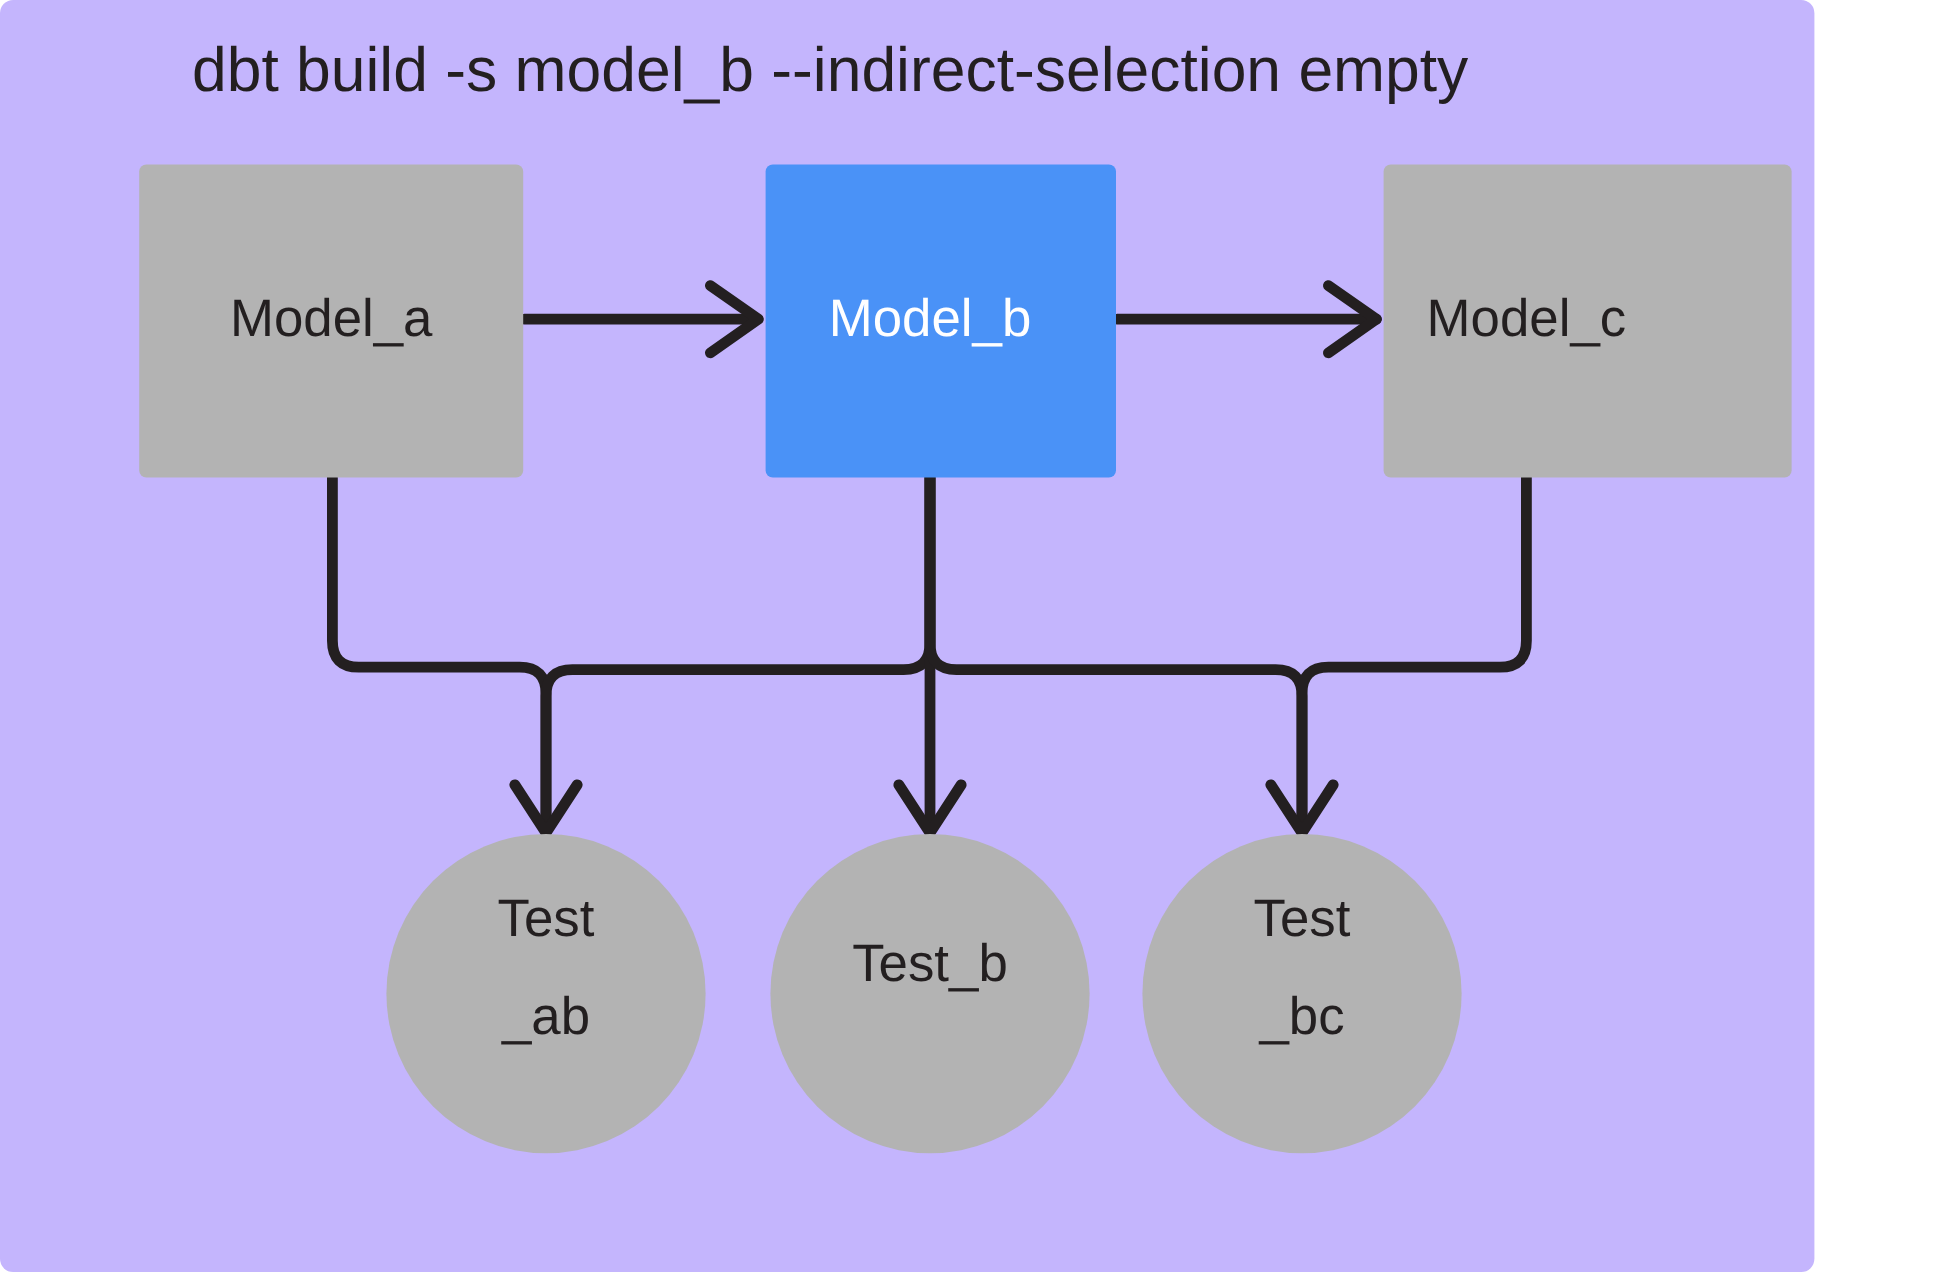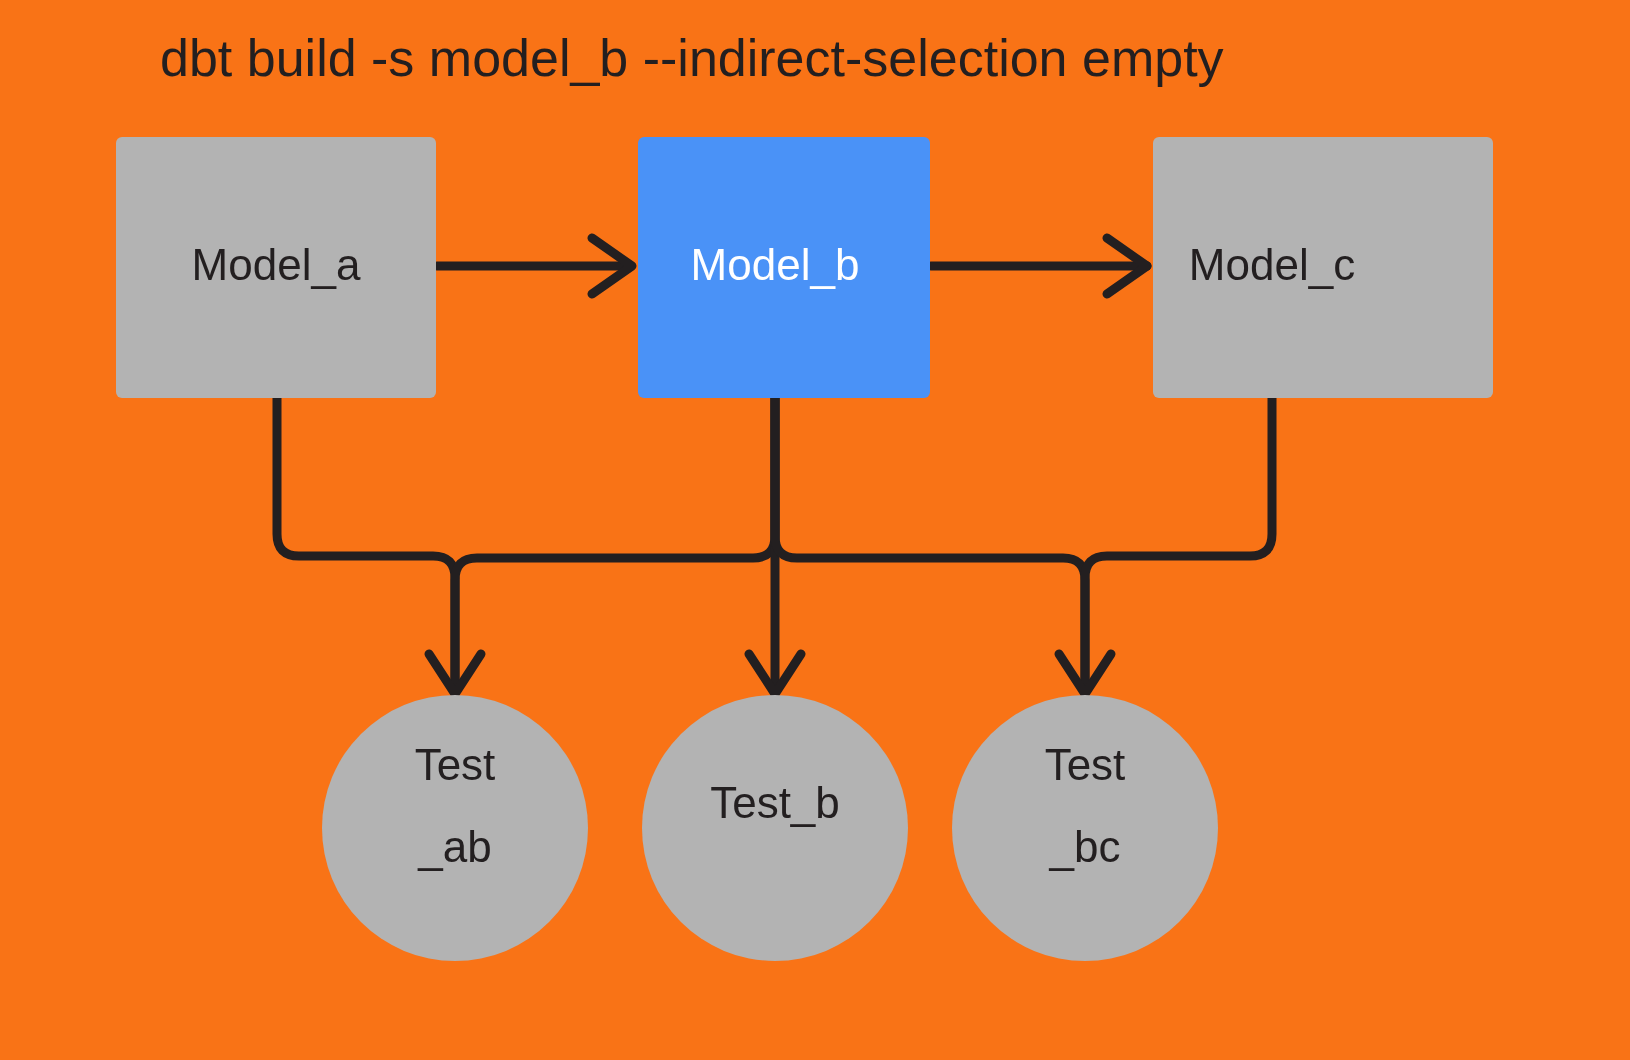--- a/index.html
+++ b/index.html
@@ -8,23 +8,24 @@
     background: #ffffff;
   }
   body {
     width: 1630px;
     height: 1060px;
     font-family: "Liberation Sans", sans-serif;
     overflow: hidden;
   }
   #diagram-root {
     position: relative;
-    width: 1630px;
+    width: 1512px;
     height: 1060px;
-    background: #f97316;
+    background: #c4b5fd;
+    border-radius: 11px;
   }
   svg#diagram-svg {
     position: absolute;
     top: 0;
     left: 0;
     width: 1630px;
     height: 1060px;
     display: block;
   }
   .node-label {

